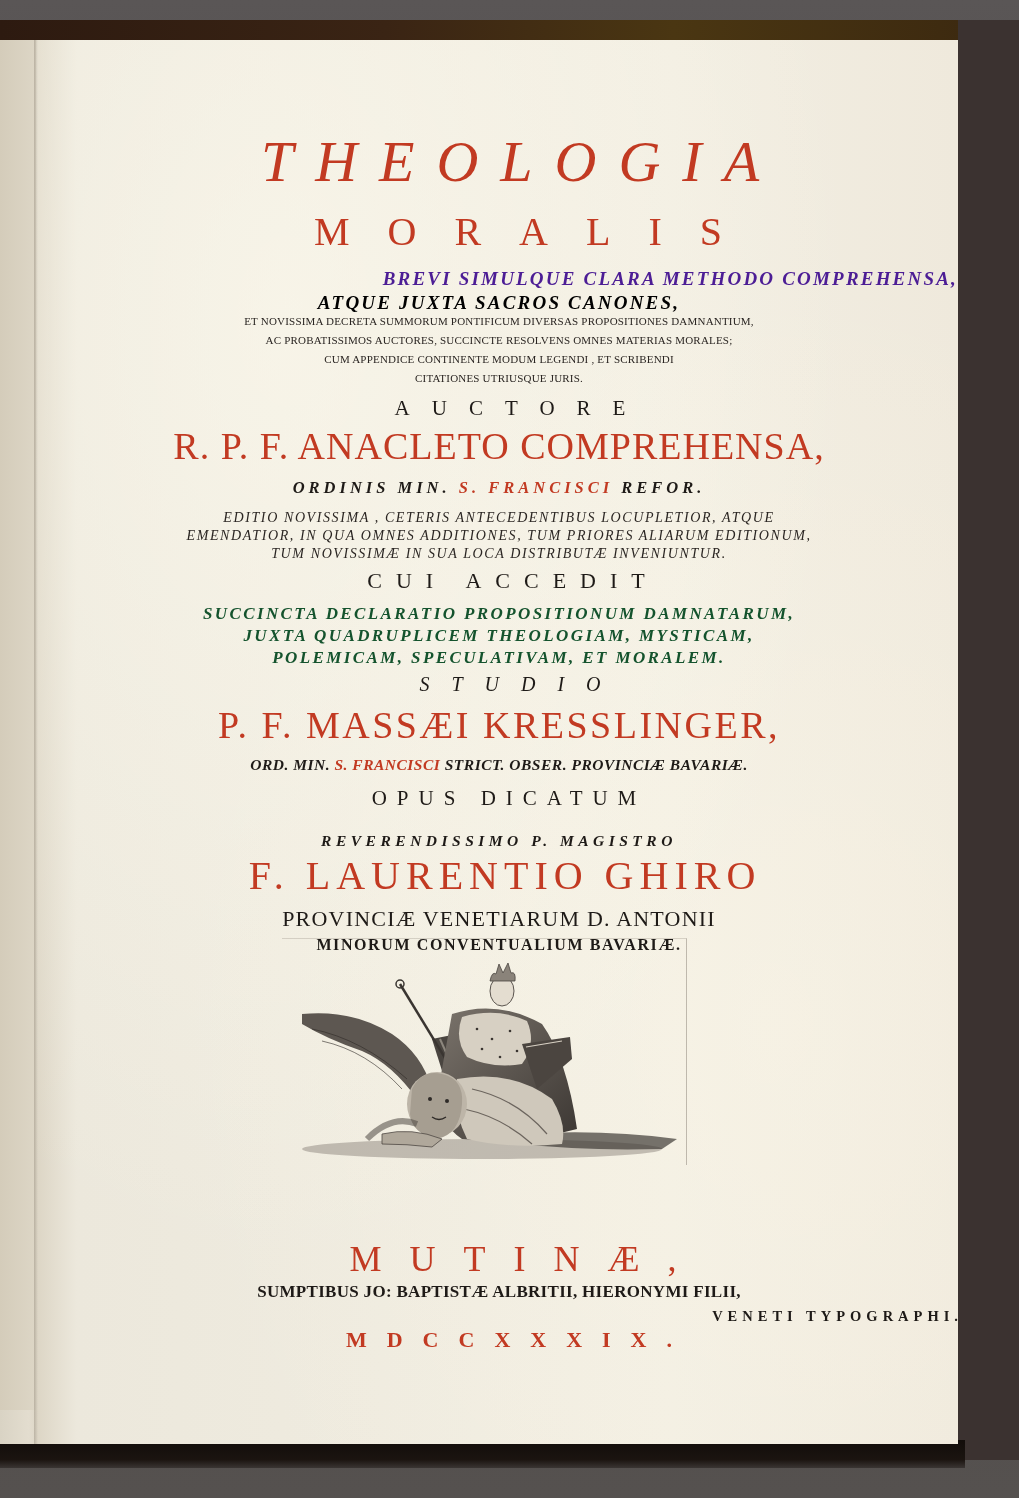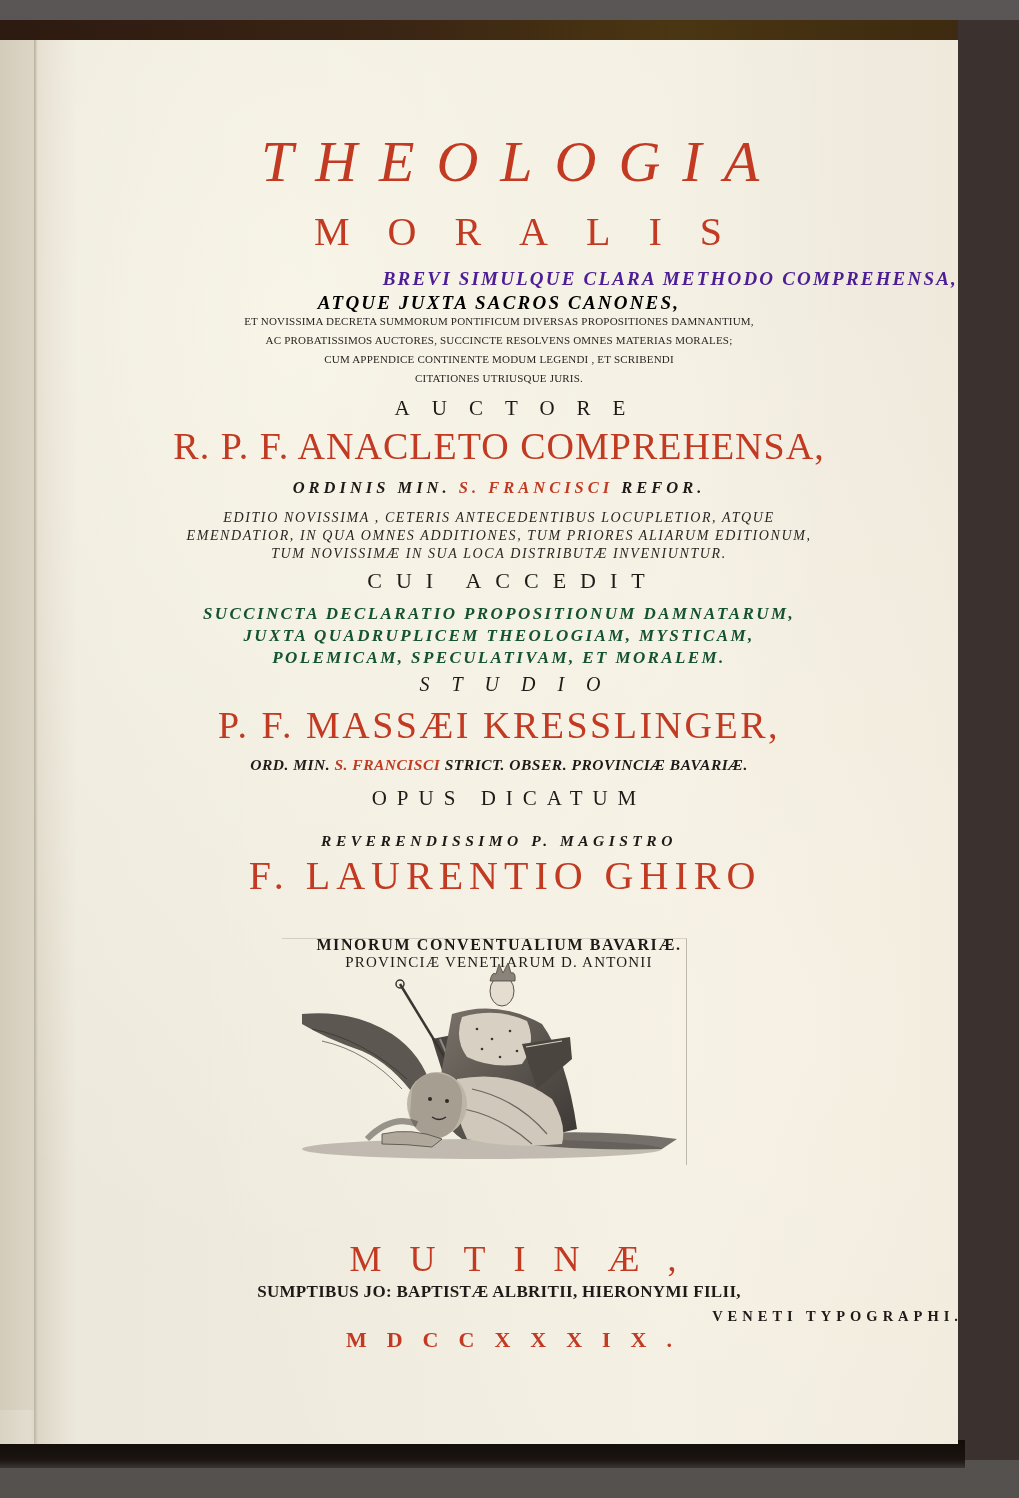--- a/index.html
+++ b/index.html
@@ -62,21 +62,21 @@
   .t-succ { font-size:17px; font-style:italic; font-weight:bold; letter-spacing:2.4px; color:#14532d; }
   .t-succ1 { top:564px; }
   .t-succ2 { top:586px; }
   .t-succ3 { top:608px; }
   .t-studio { top:633px; font-size:20px; font-style:italic; letter-spacing:22px; padding-left:22px; }
   .t-massaei { top:663px; font-size:38px; letter-spacing:2.5px; }
   .t-ord { top:716px; font-size:15.5px; font-style:italic; font-weight:bold; letter-spacing:0.5px; }
   .t-opus { top:746px; font-size:21px; letter-spacing:10px; padding-left:10px; }
   .t-rev { top:792px; font-size:15.5px; font-style:italic; font-weight:bold; letter-spacing:4.5px; }
   .t-laur { top:812px; font-size:40px; letter-spacing:6px; padding-left:6px; }
-  .t-prov { top:866px; font-size:15px; letter-spacing:1.2px;margin-top:48px; }
+  .t-prov { top:866px; font-size:22px; letter-spacing:1.2px; }
   .t-min { top:896px; font-size:16px; letter-spacing:1.6px; font-variant:small-caps; font-weight:bold; }
 
   .engraving {
     position:absolute; left:282px; top:938px; width:404px; height:226px;
     border-right:1px solid rgba(90,80,70,0.35); border-top:1px solid rgba(90,80,70,0.2);
   }
   .engraving svg { width:100%; height:100%; }
 
   .t-mutinae { top:1198px; font-size:36px; letter-spacing:28px; padding-left:28px; }
   .t-sumpt { top:1242px; font-size:17px; letter-spacing:0.3px; font-weight:bold; }

